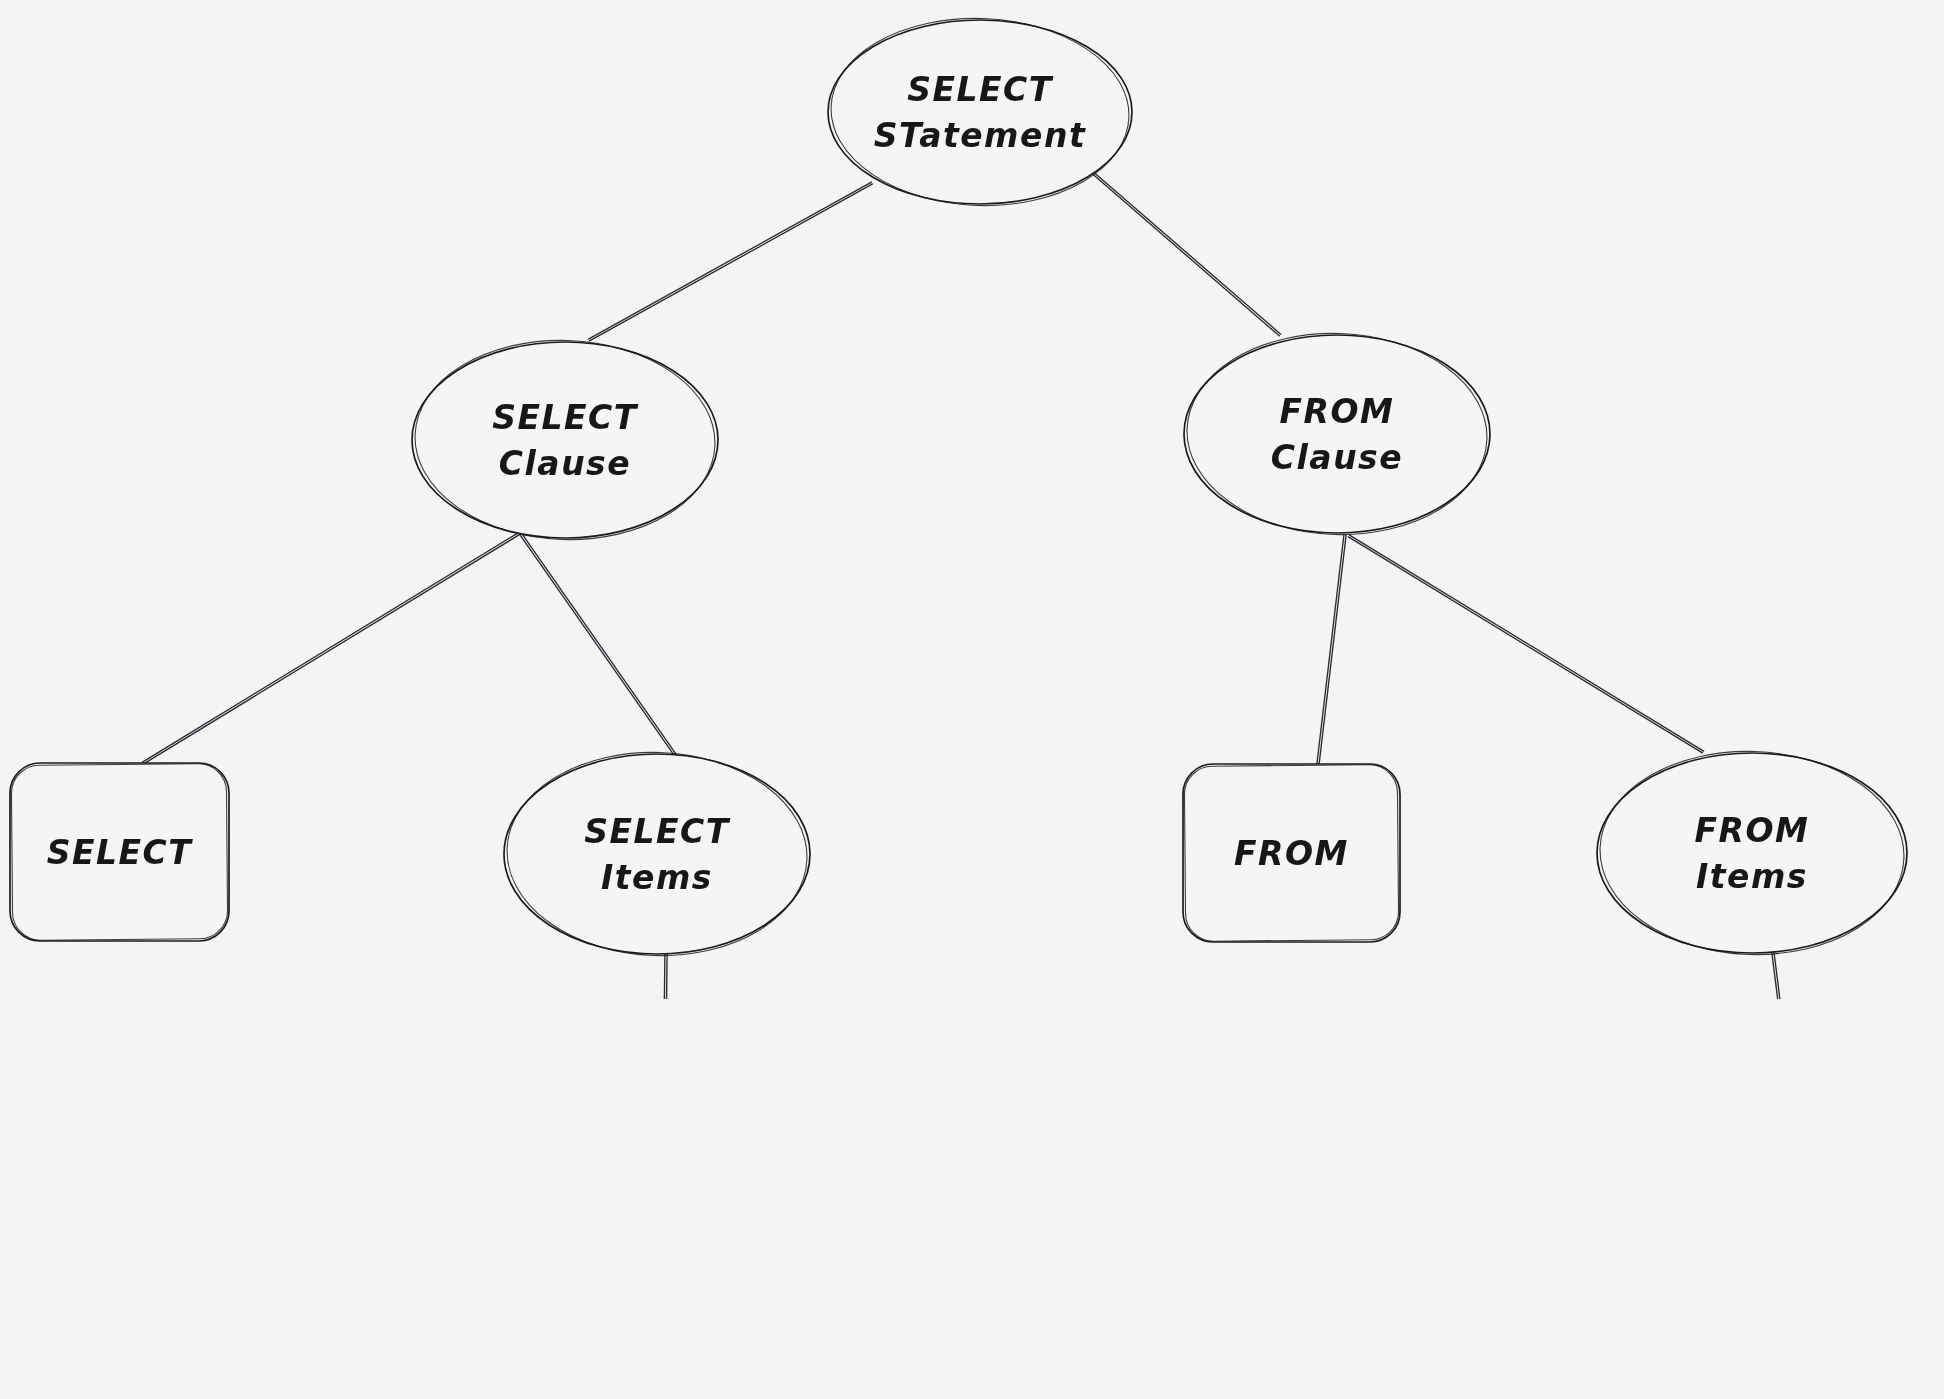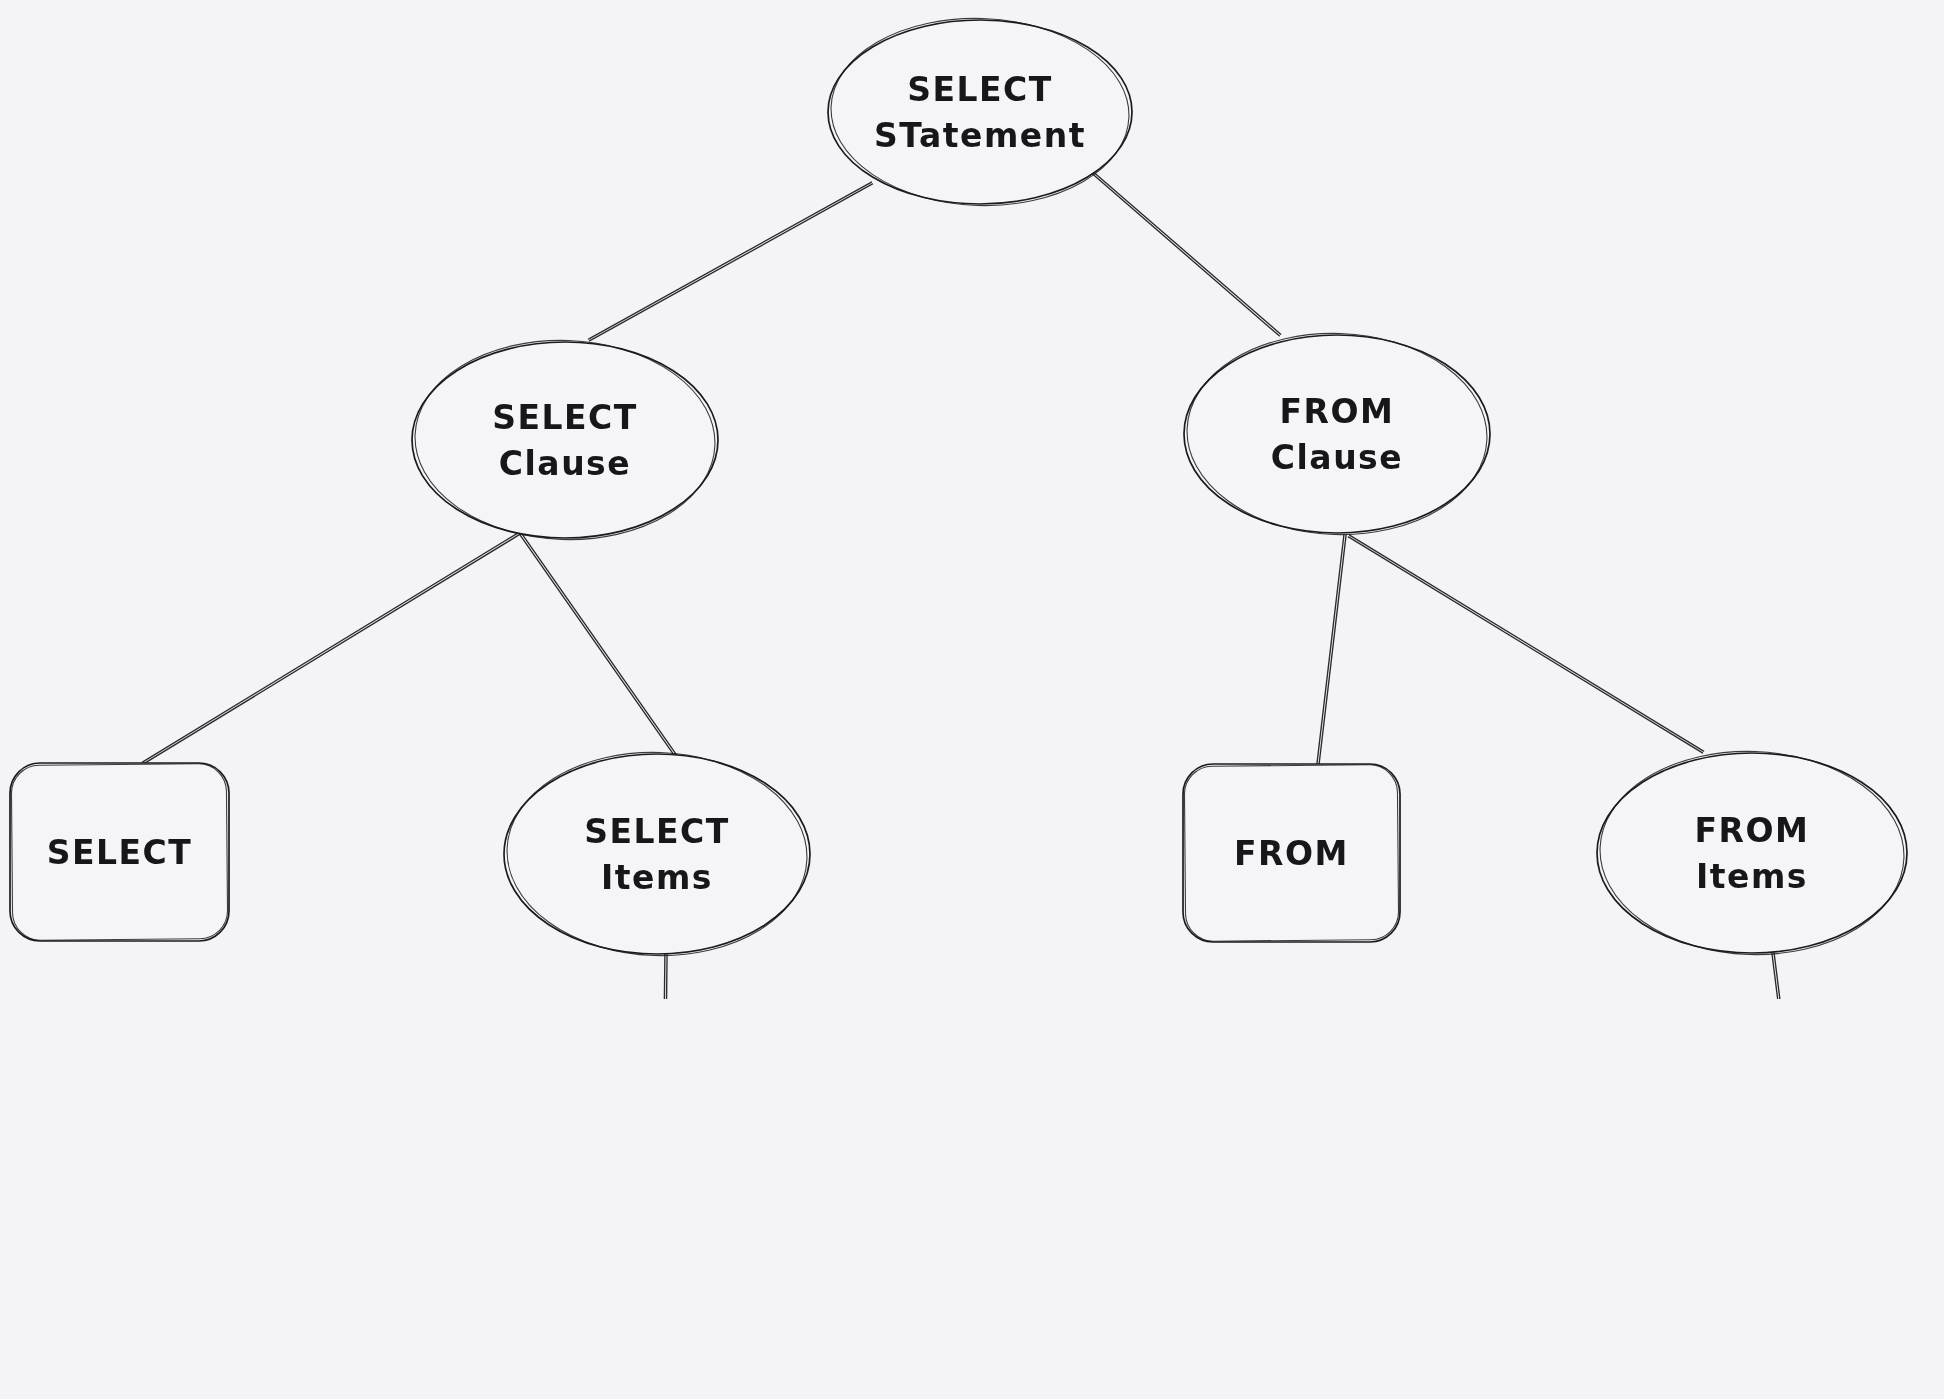--- a/index.html
+++ b/index.html
@@ -7,20 +7,21 @@
     padding: 0;
     background: #f4f4f6;
     overflow: hidden;
   }
   .canvas {
     position: relative;
     width: 1944px;
     height: 999px;
     background: #f4f4f6;
     font-family: "DejaVu Sans", sans-serif;
+    font-style: italic;
   }
   svg { display: block; }
   .edge-line {
     stroke: #2b2b2f;
     stroke-width: 1.35;
     fill: none;
     stroke-linecap: round;
   }
   .node-shape {
     fill: #f5f5f7;

